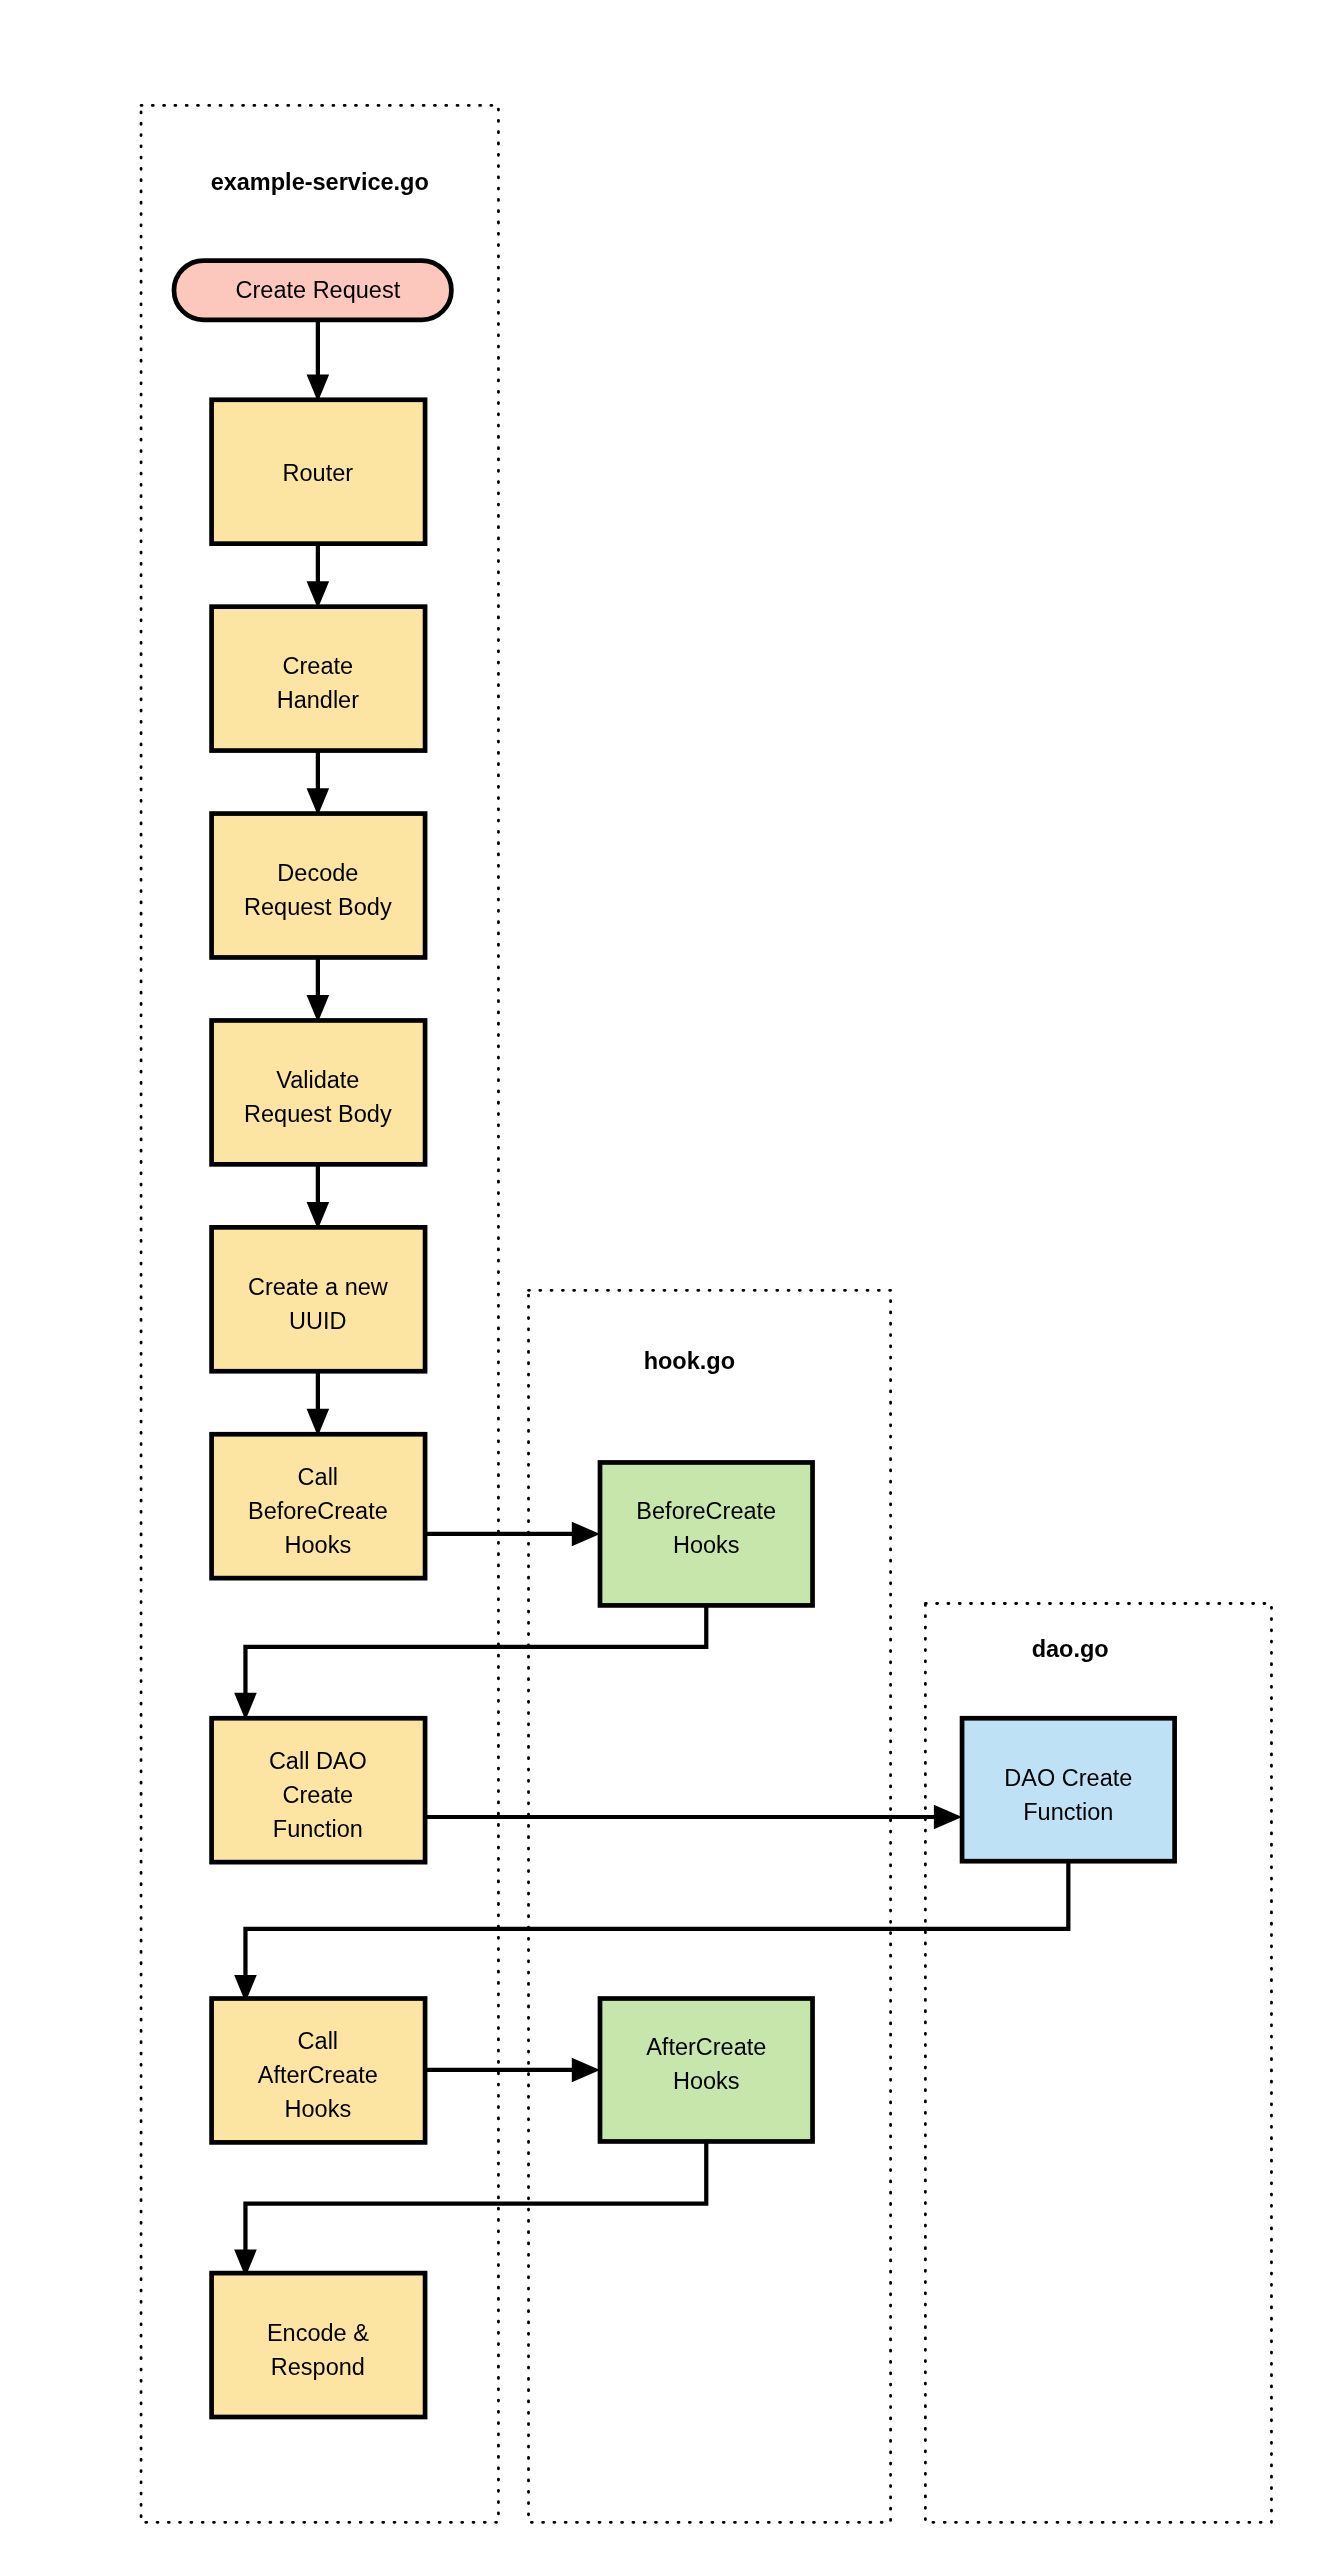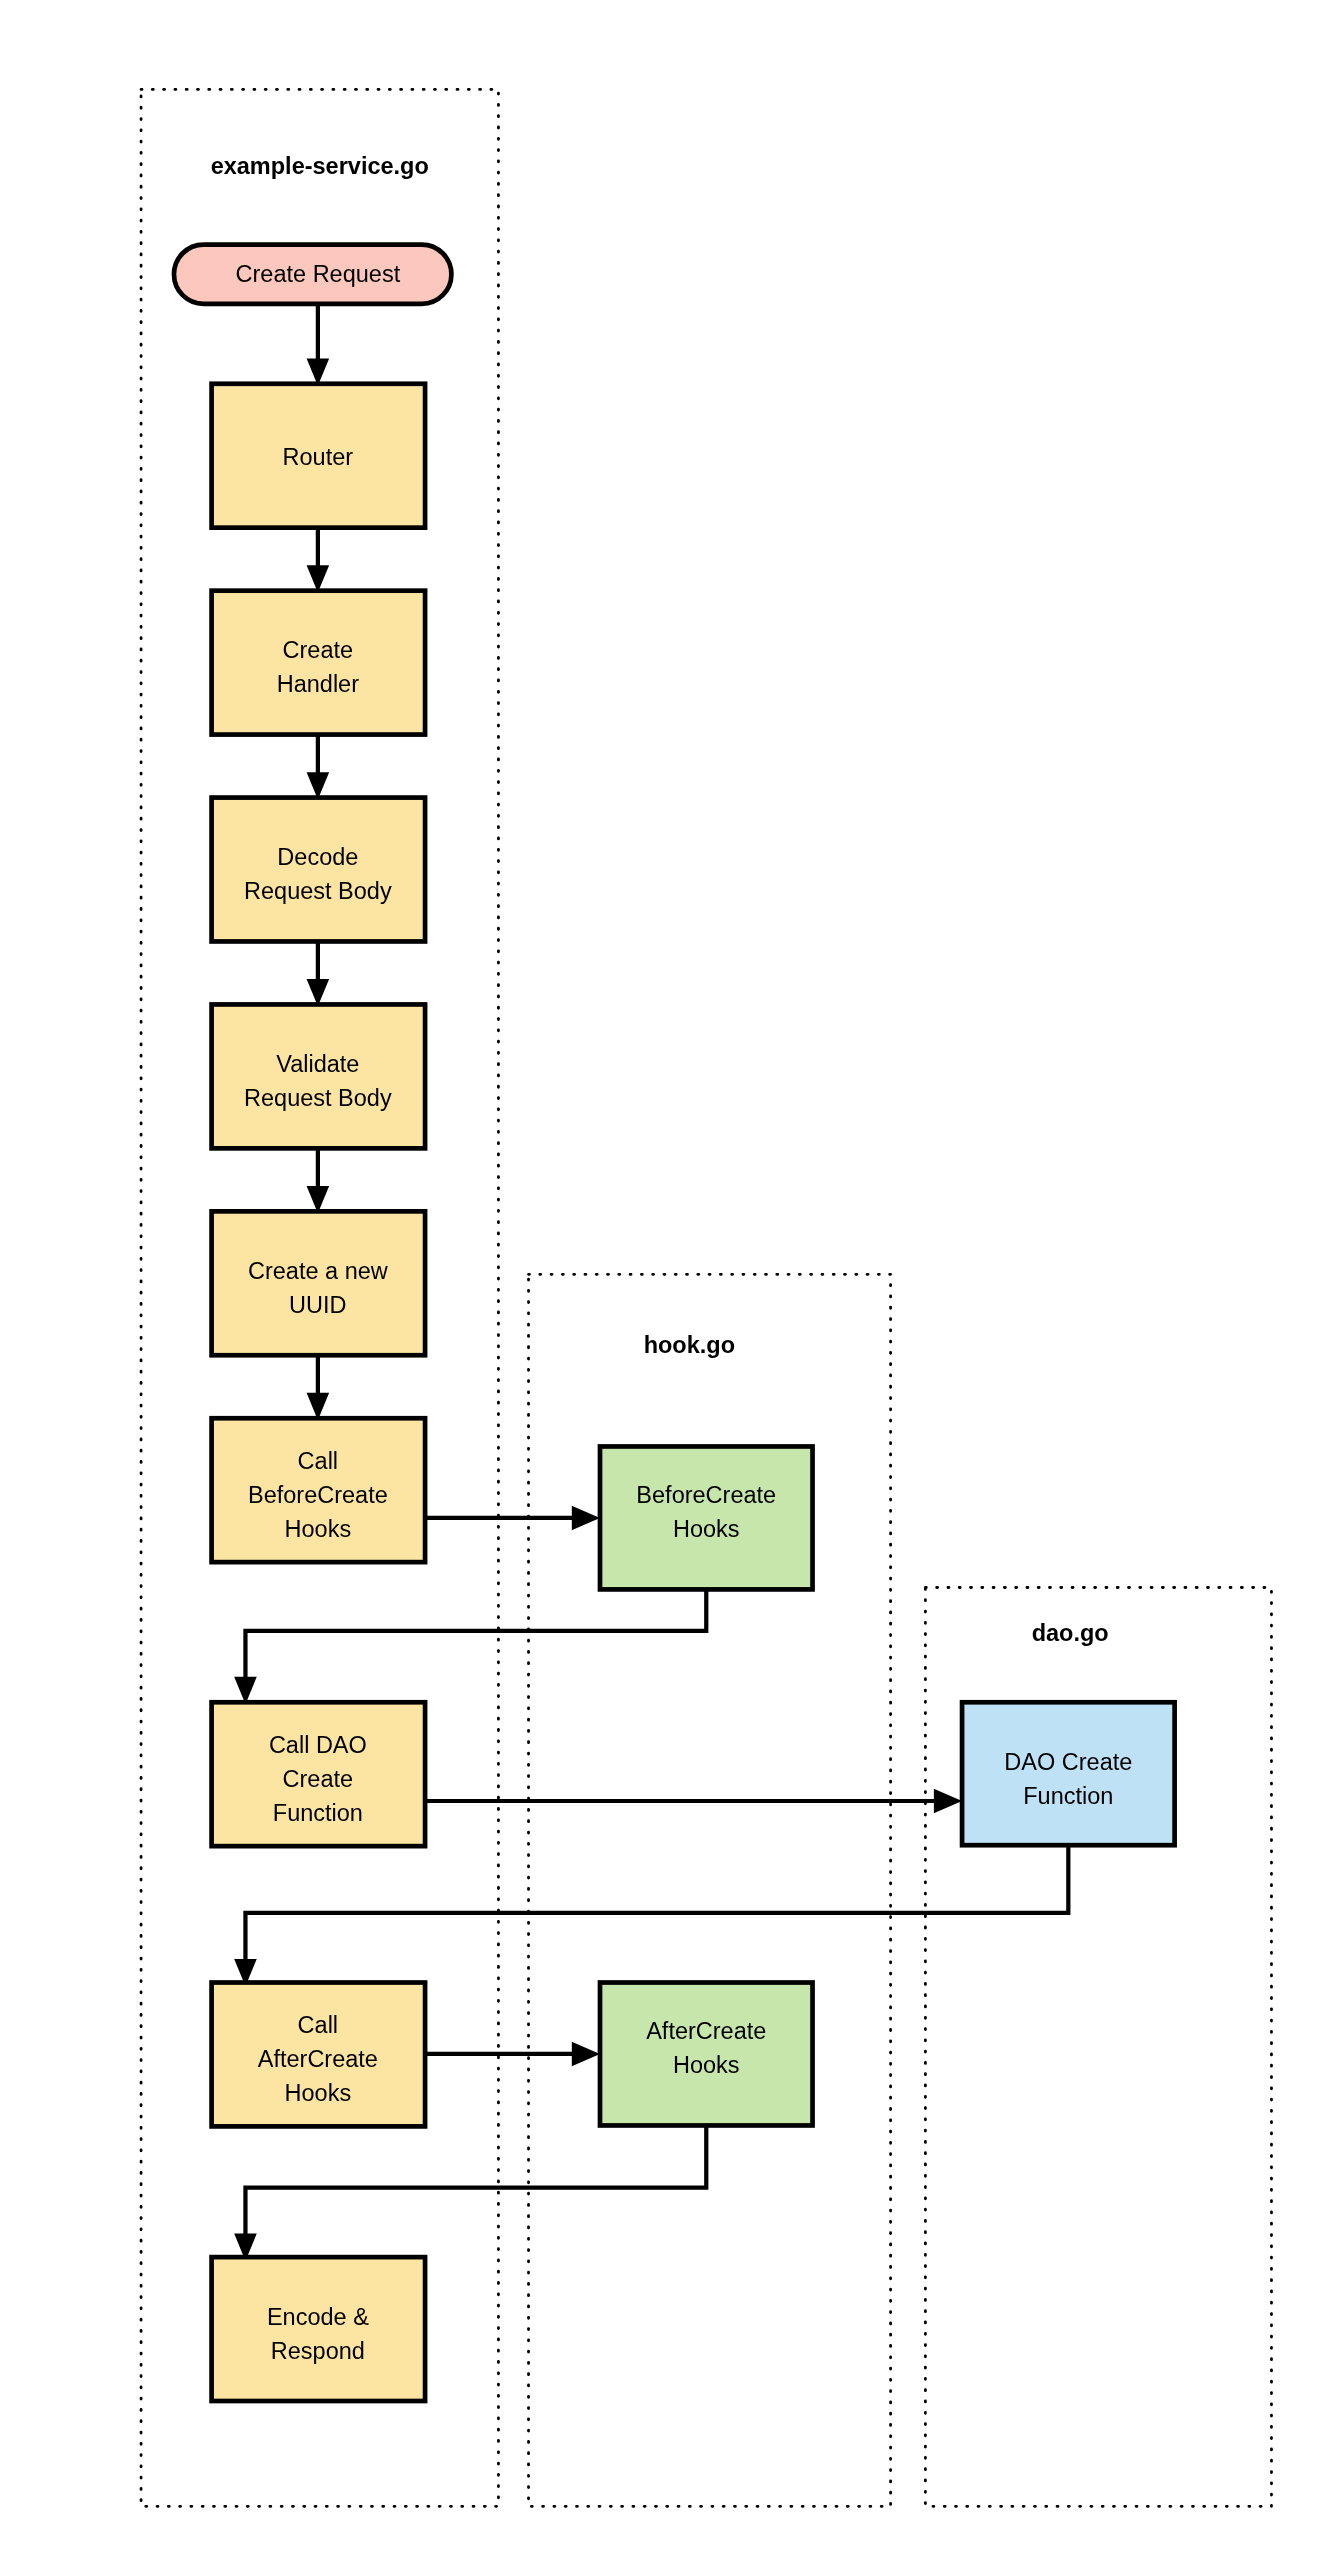--- a/index.html
+++ b/index.html
@@ -11,20 +11,21 @@
     width: 1342px;
     height: 2576px;
     font-family: "Liberation Sans", sans-serif;
     overflow: hidden;
   }
   #diagram-root {
     position: relative;
     width: 1342px;
     height: 2021px;
     background: #ffffff;
+    margin-top: 16px;
   }
   svg.flow {
     position: absolute;
     top: 0;
     left: 0;
     width: 1342px;
     height: 2576px;
     display: block;
   }
   .group-box {

